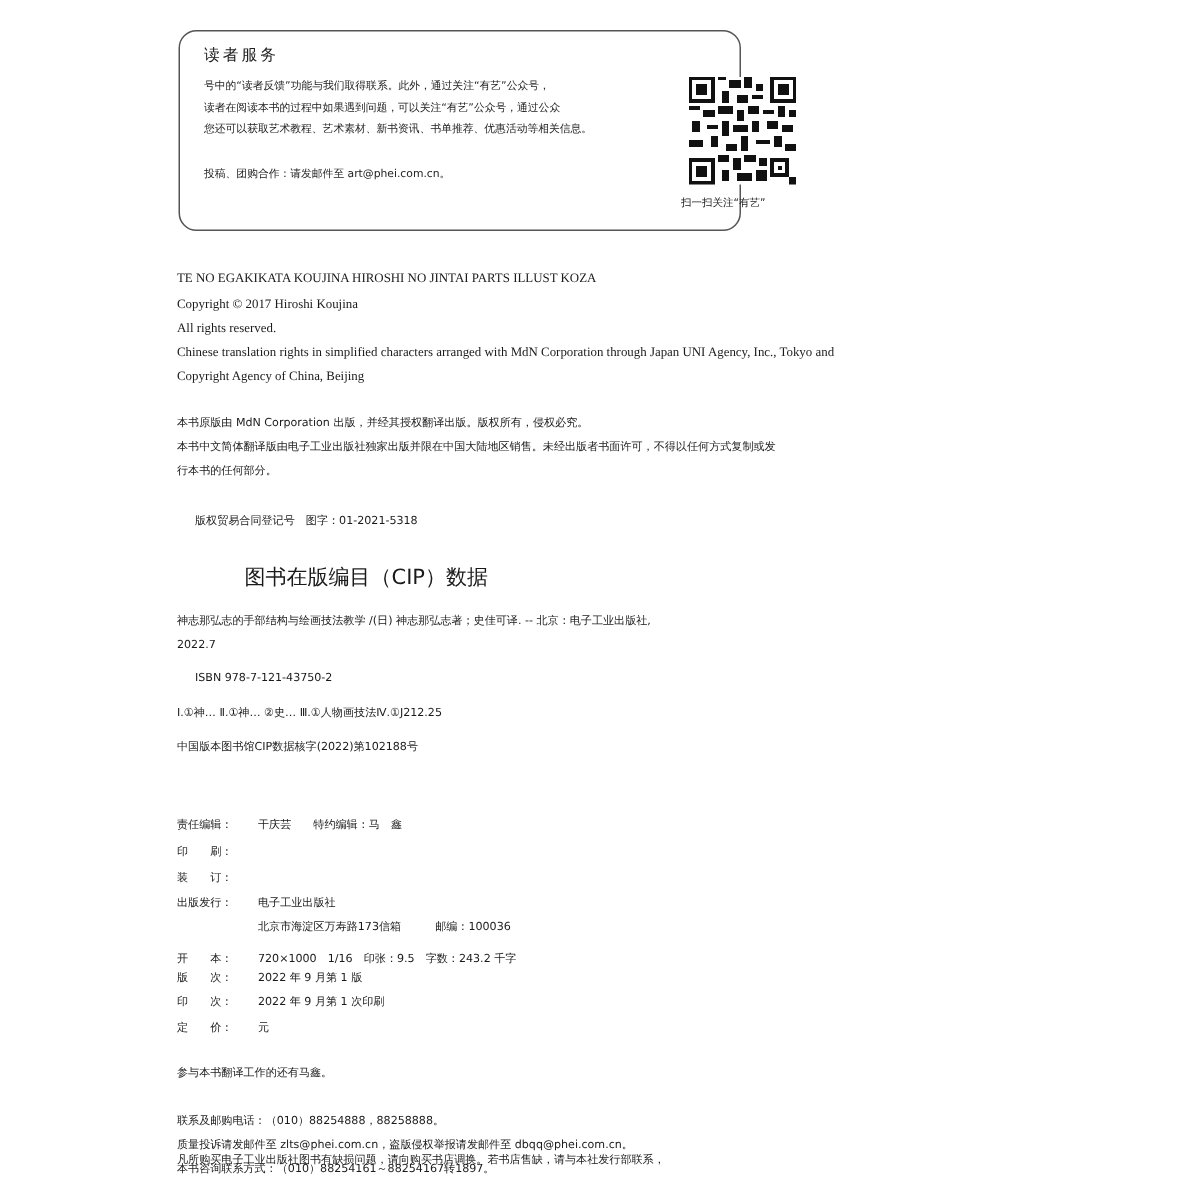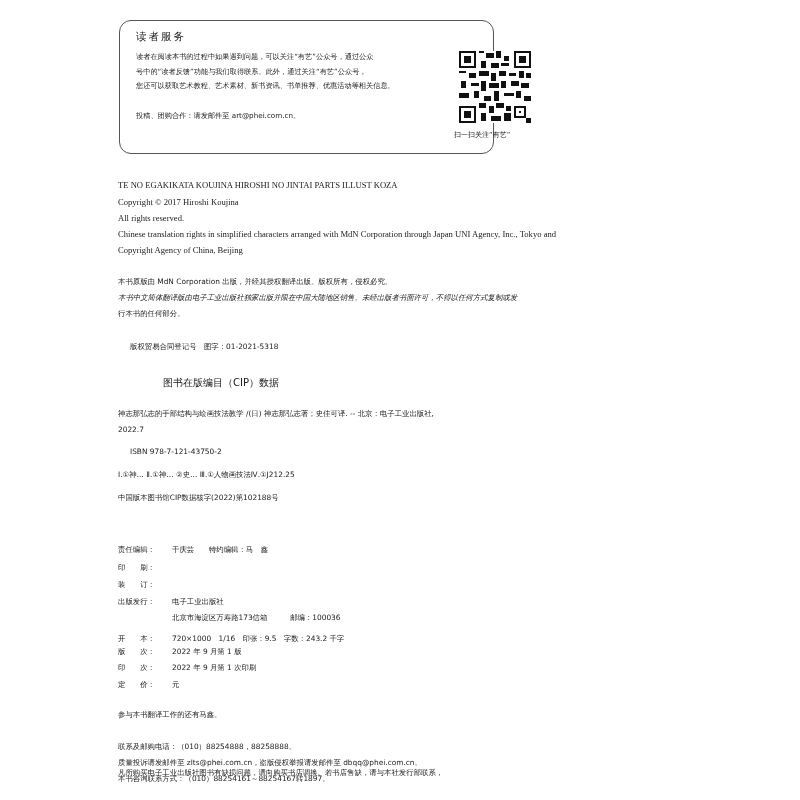--- a/index.html
+++ b/index.html
@@ -24,31 +24,31 @@
     .qr {
       position: absolute; left: 339px; top: 30px; width: 72px; height: 72px;
     }
     .qr-caption {
       position: absolute; left: 334px; top: 109px; font-size: 7px; color: #222; white-space: nowrap;
     }
     .line {
       position: absolute; left: 118px; font-size: 7.4px; color: #1a1a1a; white-space: nowrap;
     }
     .serif { font-family: "Liberation Serif", serif; font-size: 8.6px; }
-    .heading { font-size: 10px; padding-left: 45px; }
+    .heading { font-size: 14px; padding-left: 45px; }
     .field-label { display: inline-block; width: 54px; }
   </style>
 </head>
 <body>
 
 <div class="service-box">
   <div class="service-title">读者服务</div>
   <div class="service-body">
+    <div>号中的“读者反馈”功能与我们取得联系。此外，通过关注“有艺”公众号，</div>
     <div>读者在阅读本书的过程中如果遇到问题，可以关注“有艺”公众号，通过公众</div>
-    <div>号中的“读者反馈”功能与我们取得联系。此外，通过关注“有艺”公众号，</div>
     <div>您还可以获取艺术教程、艺术素材、新书资讯、书单推荐、优惠活动等相关信息。</div>
   </div>
   <div class="service-contact">投稿、团购合作：请发邮件至 art@phei.com.cn。</div>
   <svg class="qr" viewBox="0 0 29 29" shape-rendering="crispEdges">
     <rect width="29" height="29" fill="#fff"></rect>
     <g fill="#111">
       <rect x="0" y="0" width="7" height="7"></rect>
         <rect x="1" y="1" width="5" height="5" fill="#fff"></rect>
         <rect x="2" y="2" width="3" height="3"></rect>
       <rect x="22" y="0" width="7" height="7"></rect>
@@ -102,21 +102,21 @@
   <div class="qr-caption">扫一扫关注“有艺”</div>
 </div>
 
 <div class="line serif" style="top:180px;">TE NO EGAKIKATA KOUJINA HIROSHI NO JINTAI PARTS ILLUST KOZA</div>
 <div class="line serif" style="top:197px;">Copyright © 2017 Hiroshi Koujina</div>
 <div class="line serif" style="top:213px;text-align:center;">All rights reserved.</div>
 <div class="line serif" style="top:229px;">Chinese translation rights in simplified characters arranged with MdN Corporation through Japan UNI Agency, Inc., Tokyo and</div>
 <div class="line serif" style="top:245px;">Copyright Agency of China, Beijing</div>
 
 <div class="line" style="top:277px;">本书原版由 MdN Corporation 出版，并经其授权翻译出版。版权所有，侵权必究。</div>
-<div class="line" style="top:293px;font-style:italic;">本书中文简体翻译版由电子工业出版社独家出版并限在中国大陆地区销售。未经出版者书面许可，不得以任何方式复制或发</div>
+<div class="line" style="top:293px;">本书中文简体翻译版由电子工业出版社独家出版并限在中国大陆地区销售。未经出版者书面许可，不得以任何方式复制或发</div>
 <div class="line" style="top:309px;">行本书的任何部分。</div>
 <div class="line" style="top:342px;padding-left:12px;">版权贸易合同登记号　图字：01-2021-5318</div>
 
 <div class="line heading" style="top:376px;">图书在版编目（CIP）数据</div>
 <div class="line" style="top:409px;">神志那弘志的手部结构与绘画技法教学 /(日) 神志那弘志著；史佳可译. -- 北京：电子工业出版社,</div>
 <div class="line" style="top:425px;">2022.7</div>
 <div class="line" style="top:447px;padding-left:12px;">ISBN 978-7-121-43750-2</div>
 <div class="line" style="top:470px;">Ⅰ.①神… Ⅱ.①神… ②史… Ⅲ.①人物画技法Ⅳ.①J212.25</div>
 <div class="line" style="top:493px;">中国版本图书馆CIP数据核字(2022)第102188号</div>
 

